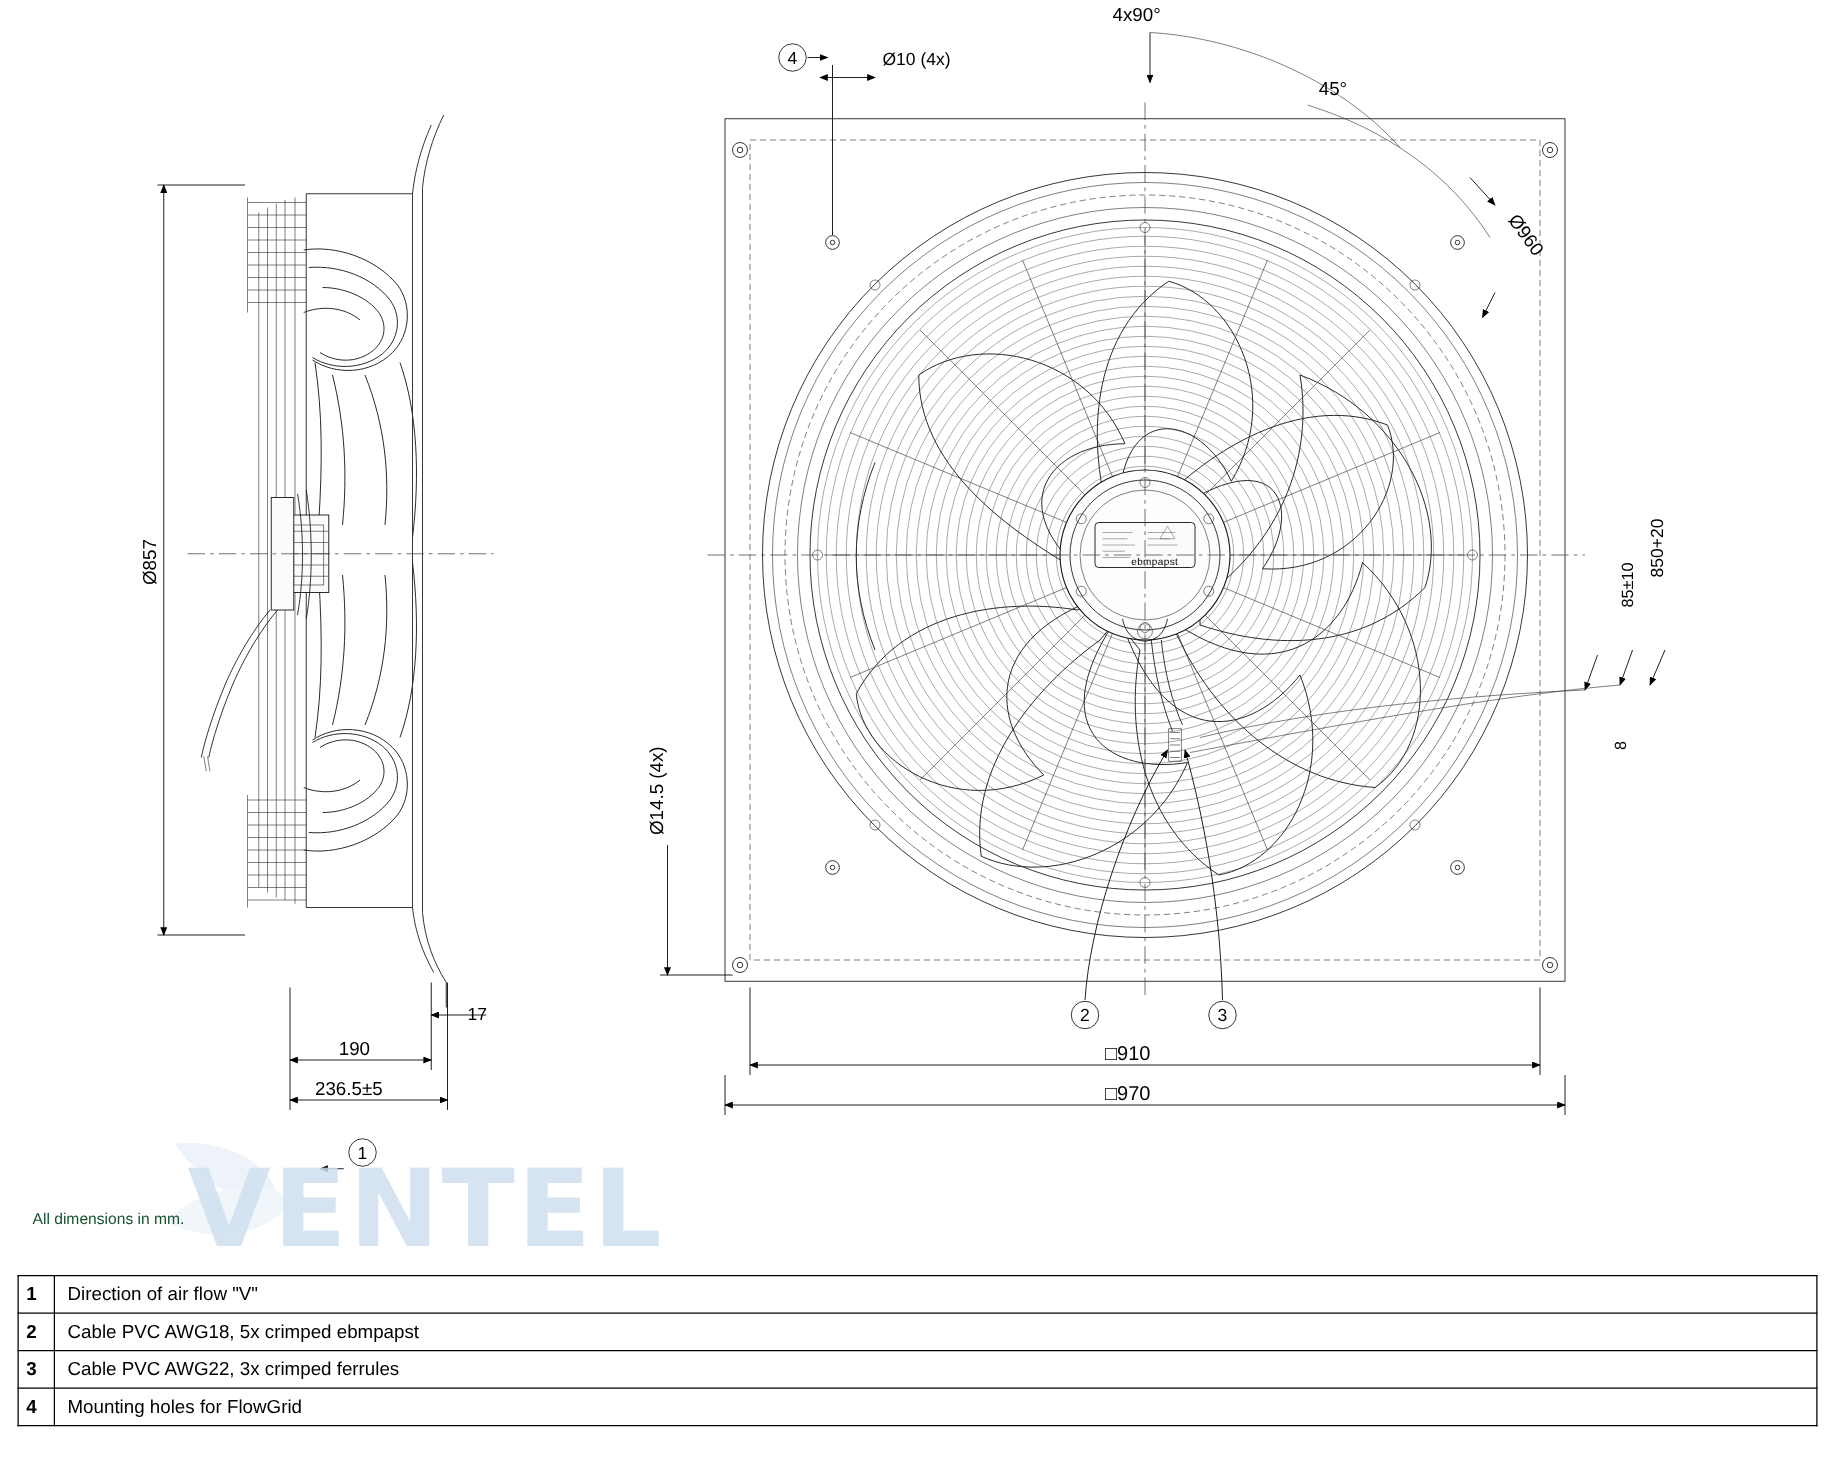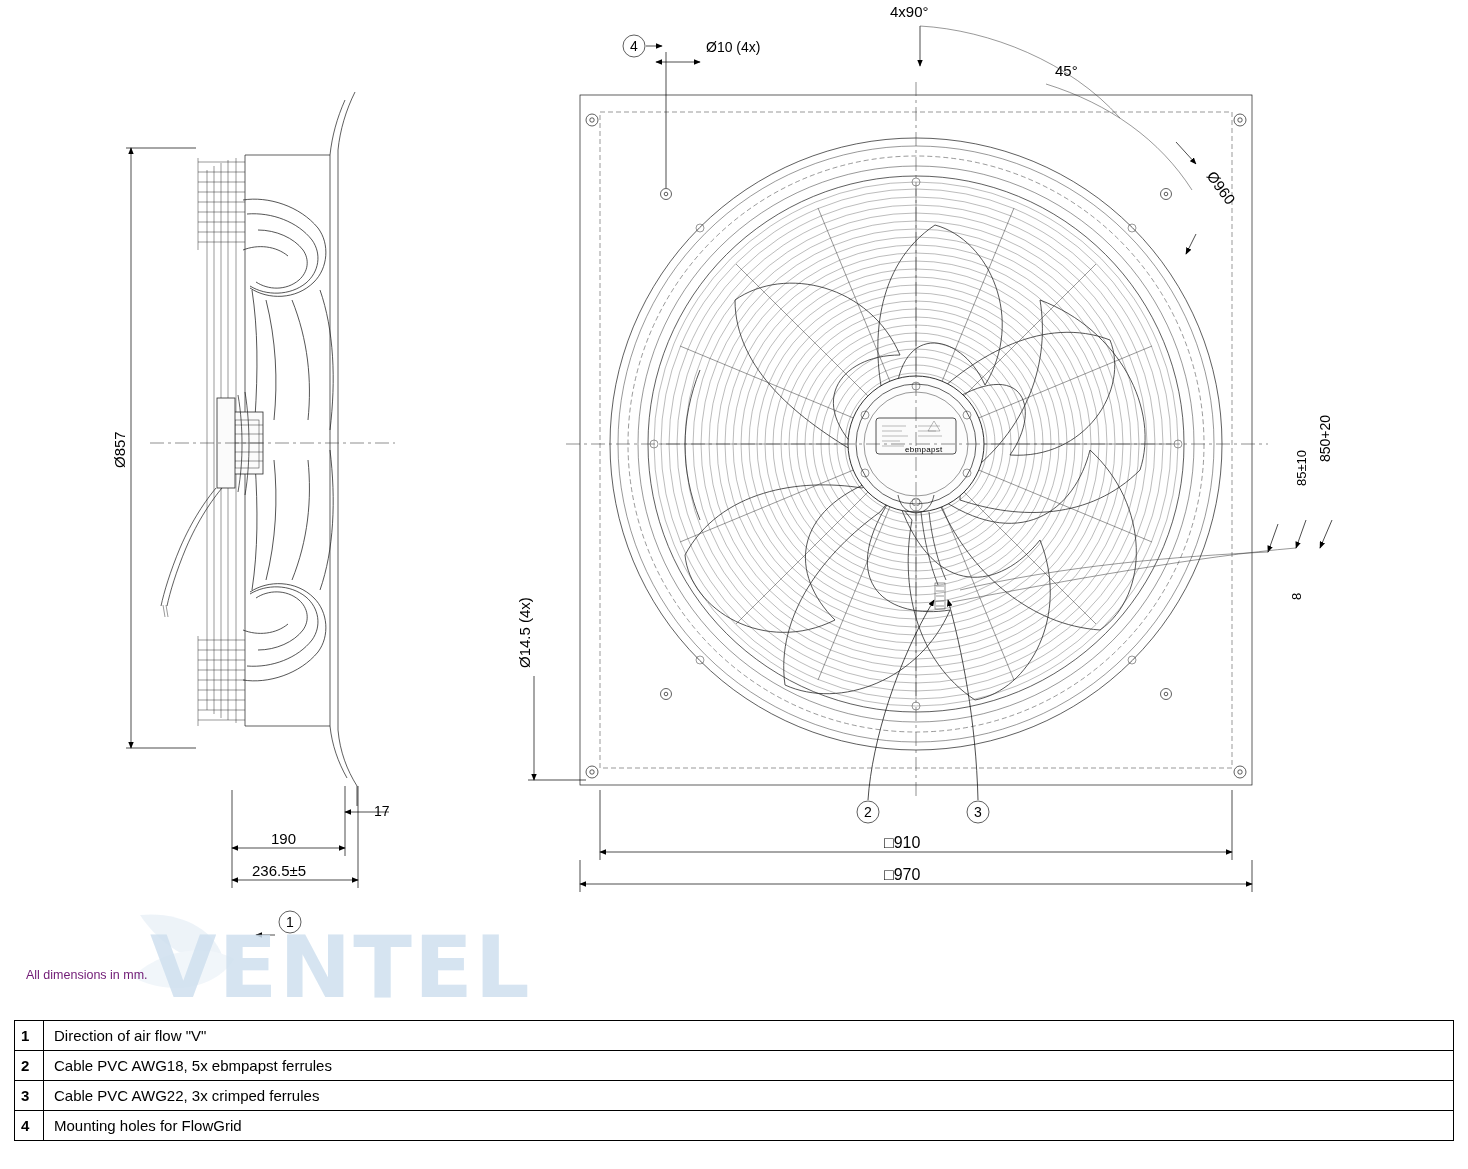--- a/index.html
+++ b/index.html
@@ -43,21 +43,21 @@
     font-size: 86px;
     letter-spacing: 2px;
     fill: #cfe0ef;
     opacity: 0.85;
   }
   .allnote {
     position: absolute;
     left: 26px;
     top: 968px;
     font-size: 12.5px;
-    color: #701a75;
+    color: #14532d;
     white-space: nowrap;
   }
   table.legend {
     position: absolute;
     left: 14px;
     top: 1020px;
     width: 1440px;
     border-collapse: collapse;
     font-size: 15px;
   }
@@ -407,21 +407,21 @@
   <div class="allnote">All dimensions in mm.</div>
 
   <table class="legend">
     <tbody>
       <tr>
         <td class="num">1</td>
         <td class="desc">Direction of air flow "V"</td>
       </tr>
       <tr>
         <td class="num">2</td>
-        <td class="desc">Cable PVC AWG18, 5x ebmpapst ferrules</td>
+        <td class="desc">Cable PVC AWG18, 5x crimped ebmpapst</td>
       </tr>
       <tr>
         <td class="num">3</td>
         <td class="desc">Cable PVC AWG22, 3x crimped ferrules</td>
       </tr>
       <tr>
         <td class="num">4</td>
         <td class="desc">Mounting holes for FlowGrid</td>
       </tr>
     </tbody>

